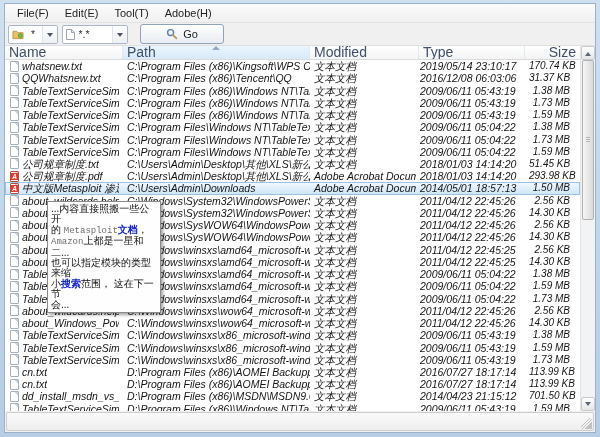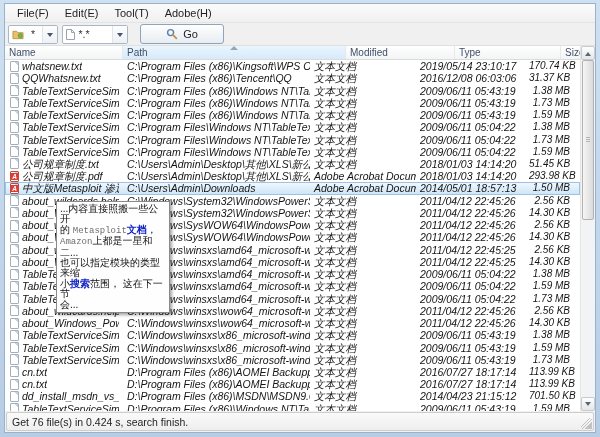--- a/index.html
+++ b/index.html
@@ -30,36 +30,36 @@
     border:1px solid #a9b8c8;border-radius:2px;padding-left:3px;font-size:10.5px;color:#333;gap:3px;}
   .mini-combo .val{min-width:12px;text-align:center;}
   .go-btn{width:84px;height:20px;flex:none;margin-left:8px;margin-right:2px;
     display:flex;align-items:center;justify-content:center;gap:5px;
     background:linear-gradient(#fefefe,#e8edf2);border:1px solid #8fa3ba;border-radius:3px;
     font-size:11px;color:#1e1e1e;cursor:default;}
   
   .listwrap{flex:1;display:flex;background:#fff;min-height:0;}
   .grid{flex:1;display:flex;flex-direction:column;min-width:0;}
   .hdr{height:14px;flex:none;display:flex;background:linear-gradient(#ffffff,#f3f4f5);
-    border-bottom:1px solid #d9dbdd;font-size:10px;color:#41506a;align-items:flex-end;}
+    border-bottom:1px solid #d9dbdd;font-size:14px;color:#41506a;align-items:flex-end;}
   .hcell{padding:0 4px;border-right:1px solid #e6e8ea;position:relative;line-height:13px;
     white-space:nowrap;overflow:hidden;cursor:default;}
   .hcell.sorted{background:linear-gradient(#eaf5fd,#d7eafa);}
   .sort-up{position:absolute;top:0;left:50%;margin-left:-4px;width:0;height:0;
     border:4px solid transparent;border-bottom:4px solid #93a6bb;border-top:0;}
   .rows{flex:1;overflow:hidden;font-size:10.5px;color:#141414;}
   .row{height:12.24px;display:flex;align-items:center;cursor:default;font-style:italic;}
   .row.sel{background:linear-gradient(#f3f9fe,#cce4f7);box-shadow:inset 0 0 0 1px #9cc3e5;}
   .c{padding:0 4px;white-space:nowrap;overflow:hidden;flex:none;line-height:12px;}
   .c.name{width:118px;display:flex;align-items:center;gap:3px;padding-left:5px;}
   .c.path{width:187px;}
   .c.type{width:106px;}
   .c.mod{width:109px;}
   .c.size{flex:1;text-align:right;padding-right:10px;font-size:10px;}
-  .h-name{width:118px;}.h-path{width:223px;}.h-type{width:106px;}.h-mod{width:109px;}
+  .h-name{width:118px;}.h-path{width:187px;}.h-type{width:106px;}.h-mod{width:109px;}
   .h-size{flex:1;text-align:right;padding-right:4px;border-right:0;}
   .ntext{overflow:hidden;white-space:nowrap;}
   .ficon{width:9px;height:11px;flex:none;position:relative;background:#fff;
     border:1px solid #a3afbc;border-radius:1px;
     background-image:linear-gradient(225deg,#c7d2dc 0 2.5px,#fff 2.5px);}
   .ficon.pdf{border-color:#b05048;}
   .ficon.pdf::after{content:"A";position:absolute;left:0;right:0;top:1px;bottom:1px;margin:0 0px;
     background:#e03b2e;color:#fff;font-size:6.5px;font-weight:bold;line-height:7px;text-align:center;}
   
   .sbar{width:15px;flex:none;display:flex;flex-direction:column;background:#f1f3f5;border-left:1px solid #e4e4e4;}
@@ -74,21 +74,21 @@
   .strack{flex:1;}
   
   .statusbar{height:19px;flex:none;margin:1px 1px 1px 1px;display:flex;align-items:center;
     background:linear-gradient(#fafafa,#eeeeee);border:1px solid #cdcdcd;border-radius:2px;
     padding-left:5px;font-size:10.5px;color:#1e1e1e;position:relative;}
   .resize-grip{position:absolute;right:1px;bottom:1px;width:11px;height:11px;
     background:
       linear-gradient(135deg,transparent 0 6px,#c2c2c2 6px 7px,transparent 7px 8px,#c2c2c2 8px 9px,transparent 9px 10px,#c2c2c2 10px 11px) ;
   }
   
-  .tooltip{position:absolute;left:56px;top:201px;width:114px;z-index:20;
+  .tooltip{position:absolute;left:47px;top:201px;width:114px;z-index:20;
     background:#fefefe;border:1px solid #8a8a8a;box-shadow:2px 2px 3px rgba(0,0,0,.35);
     padding:2px 3px;font-size:10px;line-height:10.4px;color:#101010;}
   .tooltip .hl{color:#1023c4;font-weight:bold;}
   .tooltip .gray{color:#6e6e6e;font-family:"Liberation Mono",monospace;font-size:9px;}
 </style>
 </head>
 <body>
 
 <div class="window">
   <div class="frame">
@@ -447,19 +447,18 @@
           <span class="grip"></span>
         </div>
         <div class="strack"></div>
         <div class="sbtn">
           <span class="tri-down"></span>
         </div>
       </div>
     </div>
 
     <div class="statusbar">
-      <span>Get 76 file(s) in 0.424 s, search finish.</span>
       <span class="resize-grip"></span>
     </div>
   </div>
 
   <div class="tooltip"><span>...内容直接照搬一些公开</span><br><span>的 </span><span class="gray">Metasploit</span><span class="hl">文档</span><span>，</span><br><span class="gray">Amazon</span><span>上都是一星和二...</span><br><span>也可以指定模块的类型来缩</span><br><span>小</span><span class="hl">搜索</span><span>范围， 这在下一节</span><br><span>会...</span></div>
 </div>
 
 </body></html>

